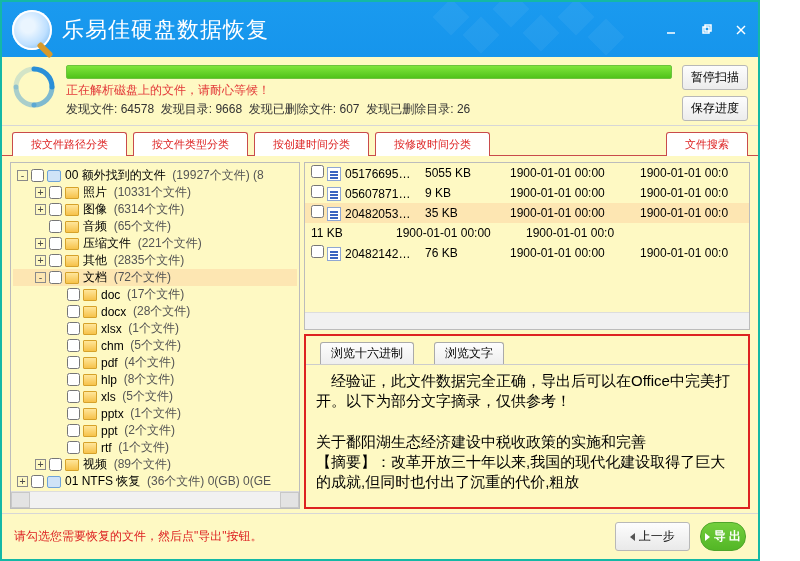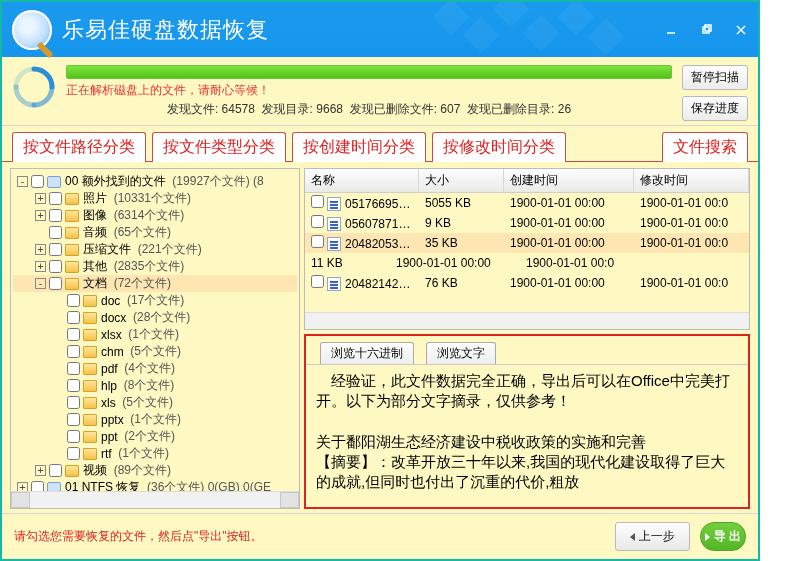--- a/index.html
+++ b/index.html
@@ -23,27 +23,27 @@
 .winbtn { width: 35px; height: 26px; display: flex; align-items: center; justify-content: center; color: #fff; font-size: 14px; cursor: pointer; }
 .winbtn svg{width:12px;height:12px;stroke:#fff;stroke-width:1.5;fill:none;}
 
 
 .progress-area { padding: 8px 10px 4px 10px; display: flex; align-items: flex-start; gap: 10px; border-bottom: 1px solid #d7d7d7;}
 .spinner { width: 44px; height: 44px; }
 .spinner svg{width:44px;height:44px;}
 .pinfo { flex: 1; }
 .pbar { height: 14px; background: linear-gradient(to bottom,#7fe53c,#50c31a); border: 1px solid #6cc33e; border-radius: 2px; }
 .ptext { font-size: 12px; color: #e23838; margin: 3px 0 2px 0; }
-.pstats { font-size: 12px; color: #333; text-align: center; }
+.pstats { font-size: 12px; color: #333; }
 .sidebtns { display: flex; flex-direction: column; gap: 6px; }
 .sbtn { font-size: 12px; border: 1px solid #b8b8b8; background: linear-gradient(#fdfdfd,#ececec); border-radius: 3px; padding: 3px 8px; cursor: pointer; min-width:62px; text-align:left;}
 
 
 .tabs { display: flex; gap: 6px; padding: 6px 10px 0 10px; border-bottom: 1px solid #c94b4b; }
-.tab { font-size: 16px; color: #d22; border: 1px solid #c94b4b; border-bottom: none; background: #fff; padding: 4px 10px; border-radius: 3px 3px 0 0; cursor: pointer; margin-bottom:-1px;font-family:Liberation Serif, serif;}
+.tab { font-size: 11px; color: #d22; border: 1px solid #c94b4b; border-bottom: none; background: #fff; padding: 4px 18px; border-radius: 3px 3px 0 0; cursor: pointer; margin-bottom:-1px;font-family:Liberation Serif, serif;}
 .spacer{flex:1;}
 
 
 .main { flex: 1; display: flex; padding: 6px 8px 4px 8px; gap: 4px; overflow: hidden; }
 
 
 .tree-wrap { width: 290px; border: 1px solid #bcbcbc; overflow: hidden; display:flex; flex-direction:column;}
 .tree { flex:1; overflow: auto; font-size: 12px; padding: 4px 2px; white-space: nowrap; }
 .tree .node { display: flex; align-items: center; height: 17px; }
 .plus { width: 11px; height: 11px; border: 1px solid #8a8a8a; color:#4b4b4b; font-size: 10px; line-height: 9px; text-align: center; margin-right: 3px; font-family: monospace; cursor:pointer; }
@@ -67,21 +67,21 @@
 .fl-row { display: flex; align-items: center; height: 20px; }
 .fl-row:nth-child(even){}
 .fl-row.selected { background: #fde6b2; }
 .fl-row > div { padding: 0 6px; overflow:hidden; text-overflow:ellipsis; white-space:nowrap;}
 .docicon { width:14px; height:14px; background:#fff; border:1px solid #90a7d2; display:inline-block; vertical-align:middle; margin-right:4px; position:relative;}
 .docicon::after{content:"";position:absolute;left:2px;right:2px;top:3px;height:2px;background:#3a63c0;box-shadow:0 3px 0 #3a63c0,0 6px 0 #3a63c0;}
 .fl-scroll-h{height:17px;background:#f1f1f1;border-top:1px solid #ddd;}
 
 
 .preview { border: 2px solid #d22; padding: 0; display:flex; flex-direction:column; height:175px;}
-.pv-tabs { display:flex; padding: 6px 8px 0 14px; gap:12px;align-items:flex-end;}
+.pv-tabs { display:flex; padding: 6px 8px 0 14px; gap:20px;align-items:flex-end;}
 .pv-tab { font-size:12px; border:1px solid #aaa; border-bottom:none; padding:2px 10px; background:linear-gradient(#fdfdfd,#eee); border-radius:3px 3px 0 0; cursor:pointer;}
 .pv-text { flex:1; border-top:1px solid #ccc; margin:0; padding:6px 10px; font-size:15px; font-family: SimSun, serif; line-height:1.35; overflow:hidden; color:#000;}
 
 
 .footer { border-top: 1px solid #d7d7d7; padding: 8px 12px; display: flex; align-items: center; }
 .hint { font-size: 12px; color: #d22; }
 .footer-btns { margin-left: auto; display:flex; gap:10px; }
 .btn-prev { font-size:12px; padding:5px 14px; border:1px solid #b8b8b8; background:linear-gradient(#fdfdfd,#e9e9e9); border-radius:3px; cursor:pointer; display:flex; align-items:center; gap:4px;}
 .btn-export { font-size:12px; padding:5px 4px; border:1px solid #4fa52b; background:linear-gradient(#73cf3d,#53b626); color:#fff; border-radius:14px; cursor:pointer; display:flex; align-items:center; gap:4px; font-weight:bold;}
 .arrow{width:0;height:0;border-top:4px solid transparent;border-bottom:4px solid transparent;}
@@ -304,26 +304,20 @@
             <span>01 NTFS 恢复&nbsp;&nbsp;</span>
             <span class="count">(36个文件) 0(GB) 0(GE</span>
           </div>
         </div>
       <div class="tree-scroll-h"></div>
     </div>
 
     <div class="right">
 
       <div class="filelist">
-        <div class="fl-head">
-          <div class="col-name">名称</div>
-          <div class="col-size">大小</div>
-          <div class="col-ctime">创建时间</div>
-          <div class="col-mtime">修改时间</div>
-        </div>
         <div class="fl-body" id="flbody">
             <div class="fl-row">
               <div class="col-name"><input type="checkbox" class="cb" style=""><span class="docicon"></span><span>05176695.doc</span></div>
               <div class="col-size">5055 KB</div>
               <div class="col-ctime">1900-01-01 00:00</div>
               <div class="col-mtime">1900-01-01 00:0</div>
             </div>
             <div class="fl-row">
               <div class="col-name"><input type="checkbox" class="cb" style=""><span class="docicon"></span><span>05607871.doc</span></div>
               <div class="col-size">9 KB</div>

